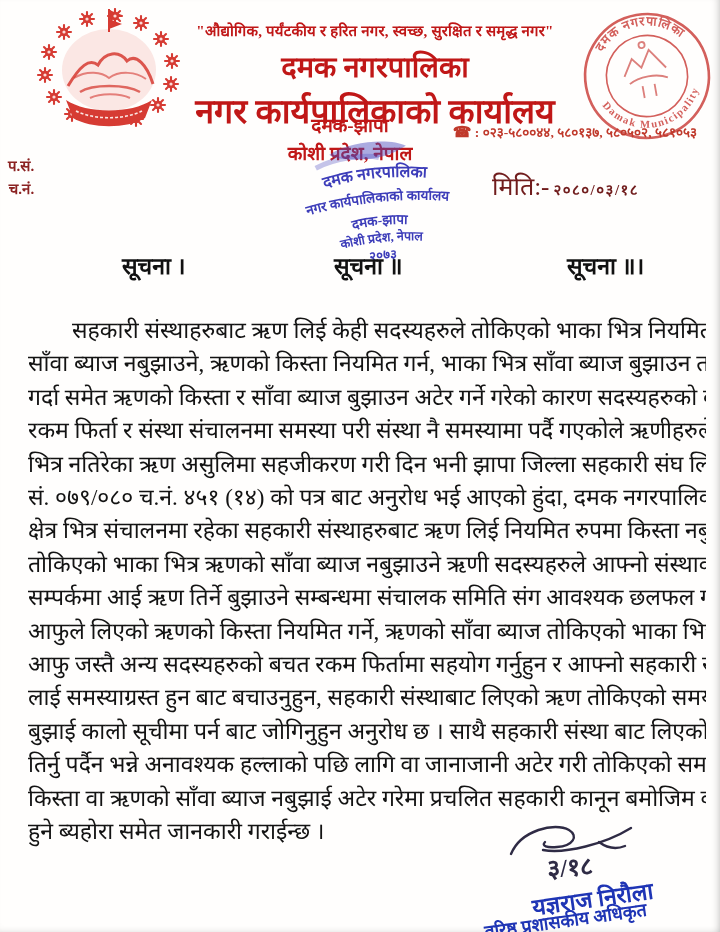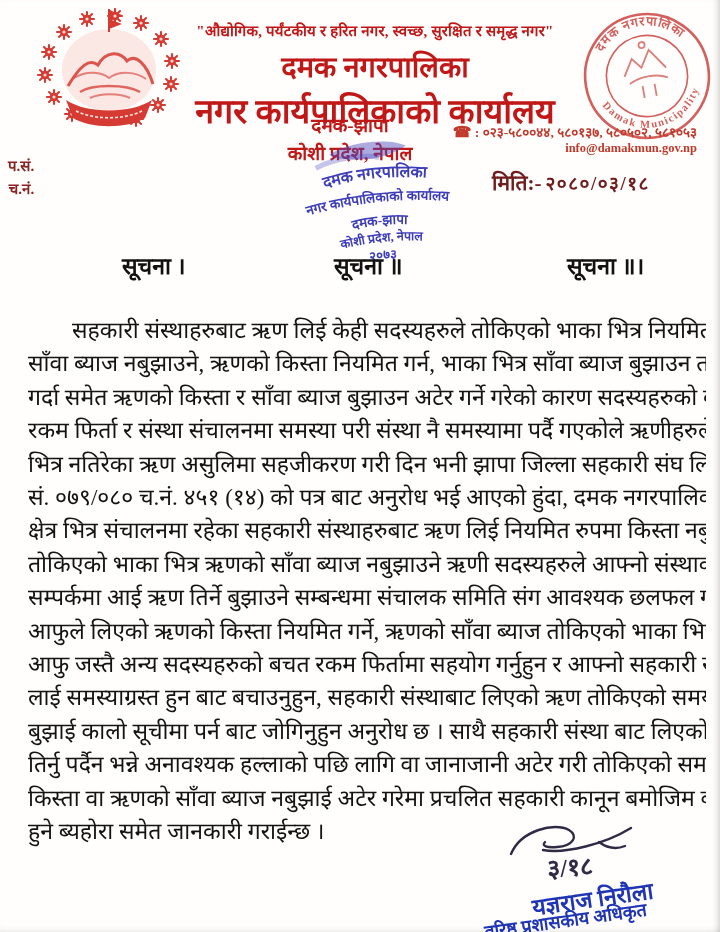--- a/index.html
+++ b/index.html
@@ -19,22 +19,22 @@
   .addr    { position:absolute; left:150px; top:112px; width:400px; text-align:center; color:#c01717; font-weight:bold; }
   .addr1   { font-size:19px; }
   .addr2   { font-size:19px; margin-top:2px; }
   .seal    { position:absolute; left:576px; top:10px; width:142px; height:132px; transform:rotate(-10deg); opacity:.85; }
   .contact { position:absolute; right:23px; top:124px; text-align:right; color:#c0392b; font-weight:bold; line-height:1.15; }
   .phone-row { font-size:13.5px; white-space:nowrap; }
   .phone-row .ph-icon { font-size:15px; }
   .site, .mail { font-size:12.5px; font-weight:bold; color:#c0392b; }
   .refs { position:absolute; left:8px; top:155px; color:#8b2222; font-weight:bold; font-size:15px; line-height:1.55;text-align:right; }
   .date-row { position:absolute; left:492px; top:168px; color:#701c1c; white-space:nowrap; }
-  .date-label { font-size:21px; font-weight:bold; }
-  .date-value { font-size:19px; letter-spacing:1.5px; font-weight:bold; }
+  .date-label { font-size:25px; font-weight:normal; }
+  .date-value { font-size:15px; letter-spacing:1.5px; font-weight:bold; }
   .blue-stamp { position:absolute; left:280px; top:140px; width:195px; height:132px; transform:rotate(-6deg); opacity:.92; }
   
   .notice { position:absolute; top:249px; font-size:23px; font-weight:bold; color:#111; }
   .notice.n1 { left:78px;margin-left:44px; } .notice.n2 { left:334px; } .notice.n3 { left:567px; }
   
   .body-text { position:absolute; left:28px; top:314px; width:678px; font-size:23px; line-height:33.4px; color:#131313; }
   .line { text-align:justify; text-align-last:justify; white-space:nowrap; overflow:hidden; }
   .line.first { text-indent:44px; }
   .line.last  { text-align-last:left; }
   
@@ -117,21 +117,20 @@
       <path d="M64,74 L64,86 M76,74 L76,86"></path>
       <circle cx="70" cy="34" r="3"></circle>
     </g>
   </svg>
 
   <div class="contact">
     <div class="phone-row">
       <span class="ph-icon">☎</span>
       <span>: ०२३-५८००४४, ५८०१३७, ५८०५०२, ५८१०५३</span>
     </div>
-    <div class="mail">info@damakmun.gov.np</div>
   </div>
 
   <div class="refs">
     <div>प.सं.</div>
     <div>च.नं.</div>
   </div>
 
   <div class="date-row">
     <span class="date-label">मिति:-</span>
     <span class="date-value">२०८०/०३/१८</span>

